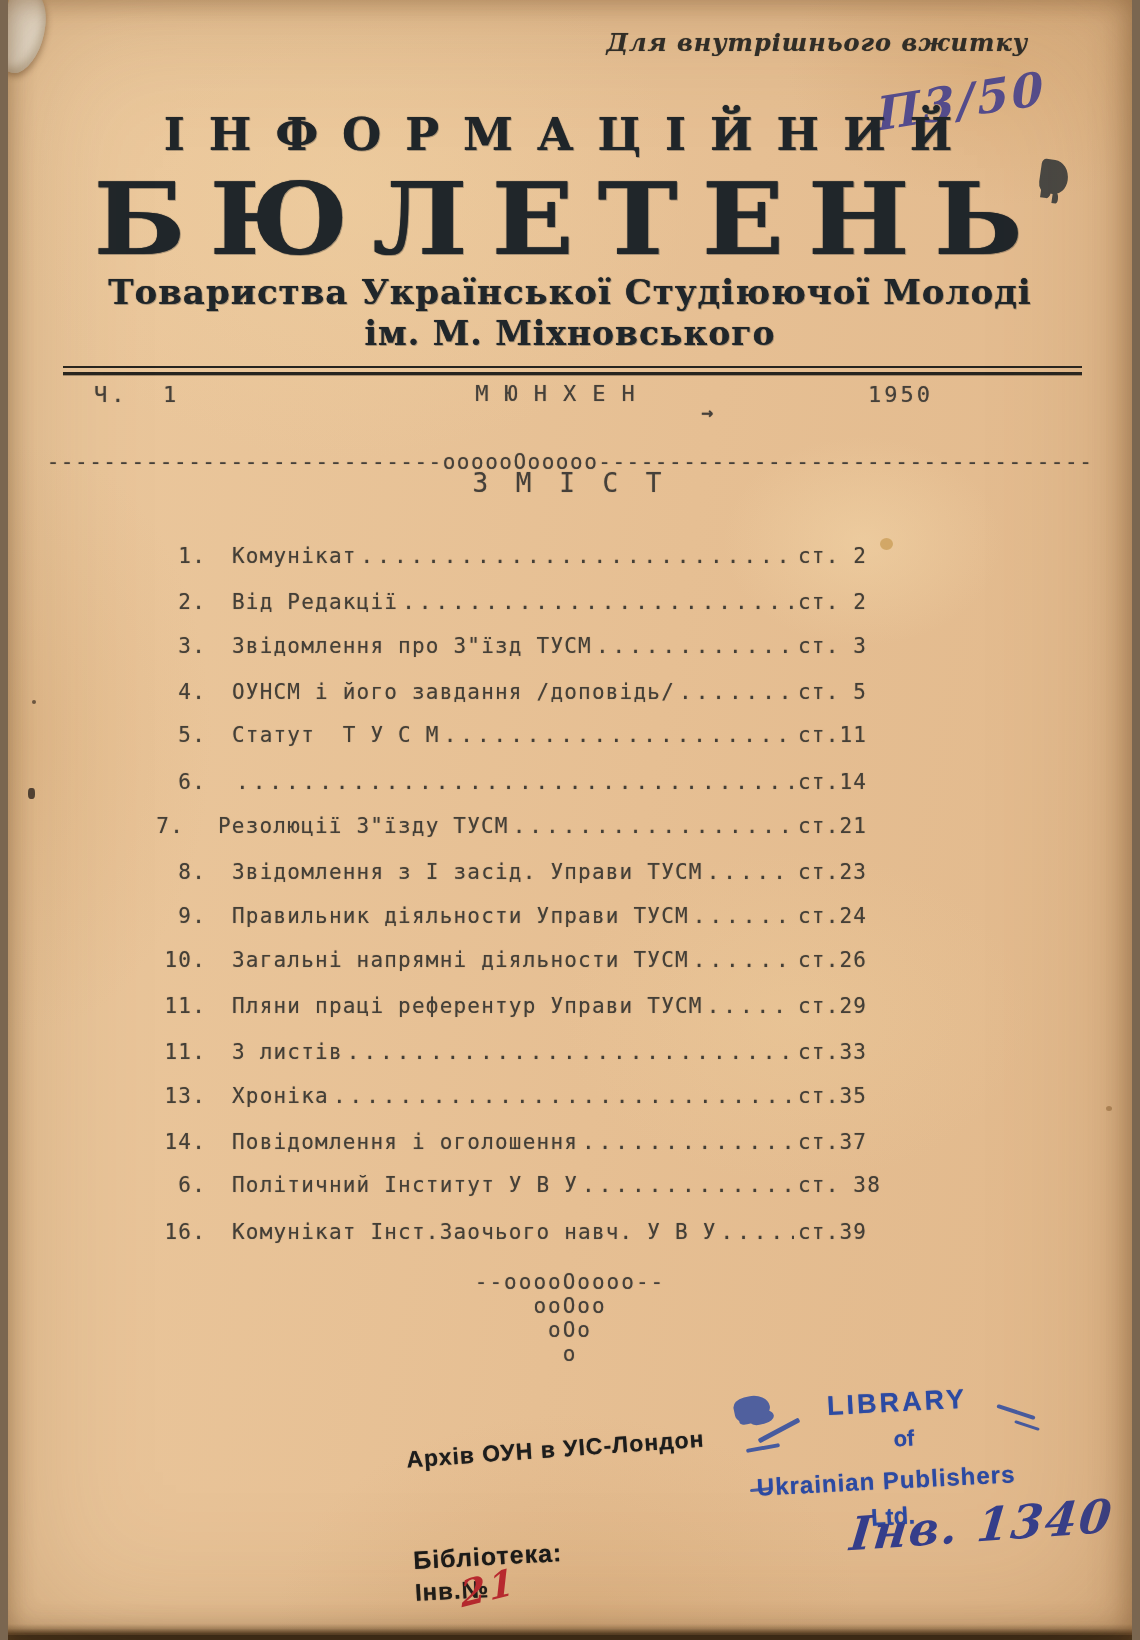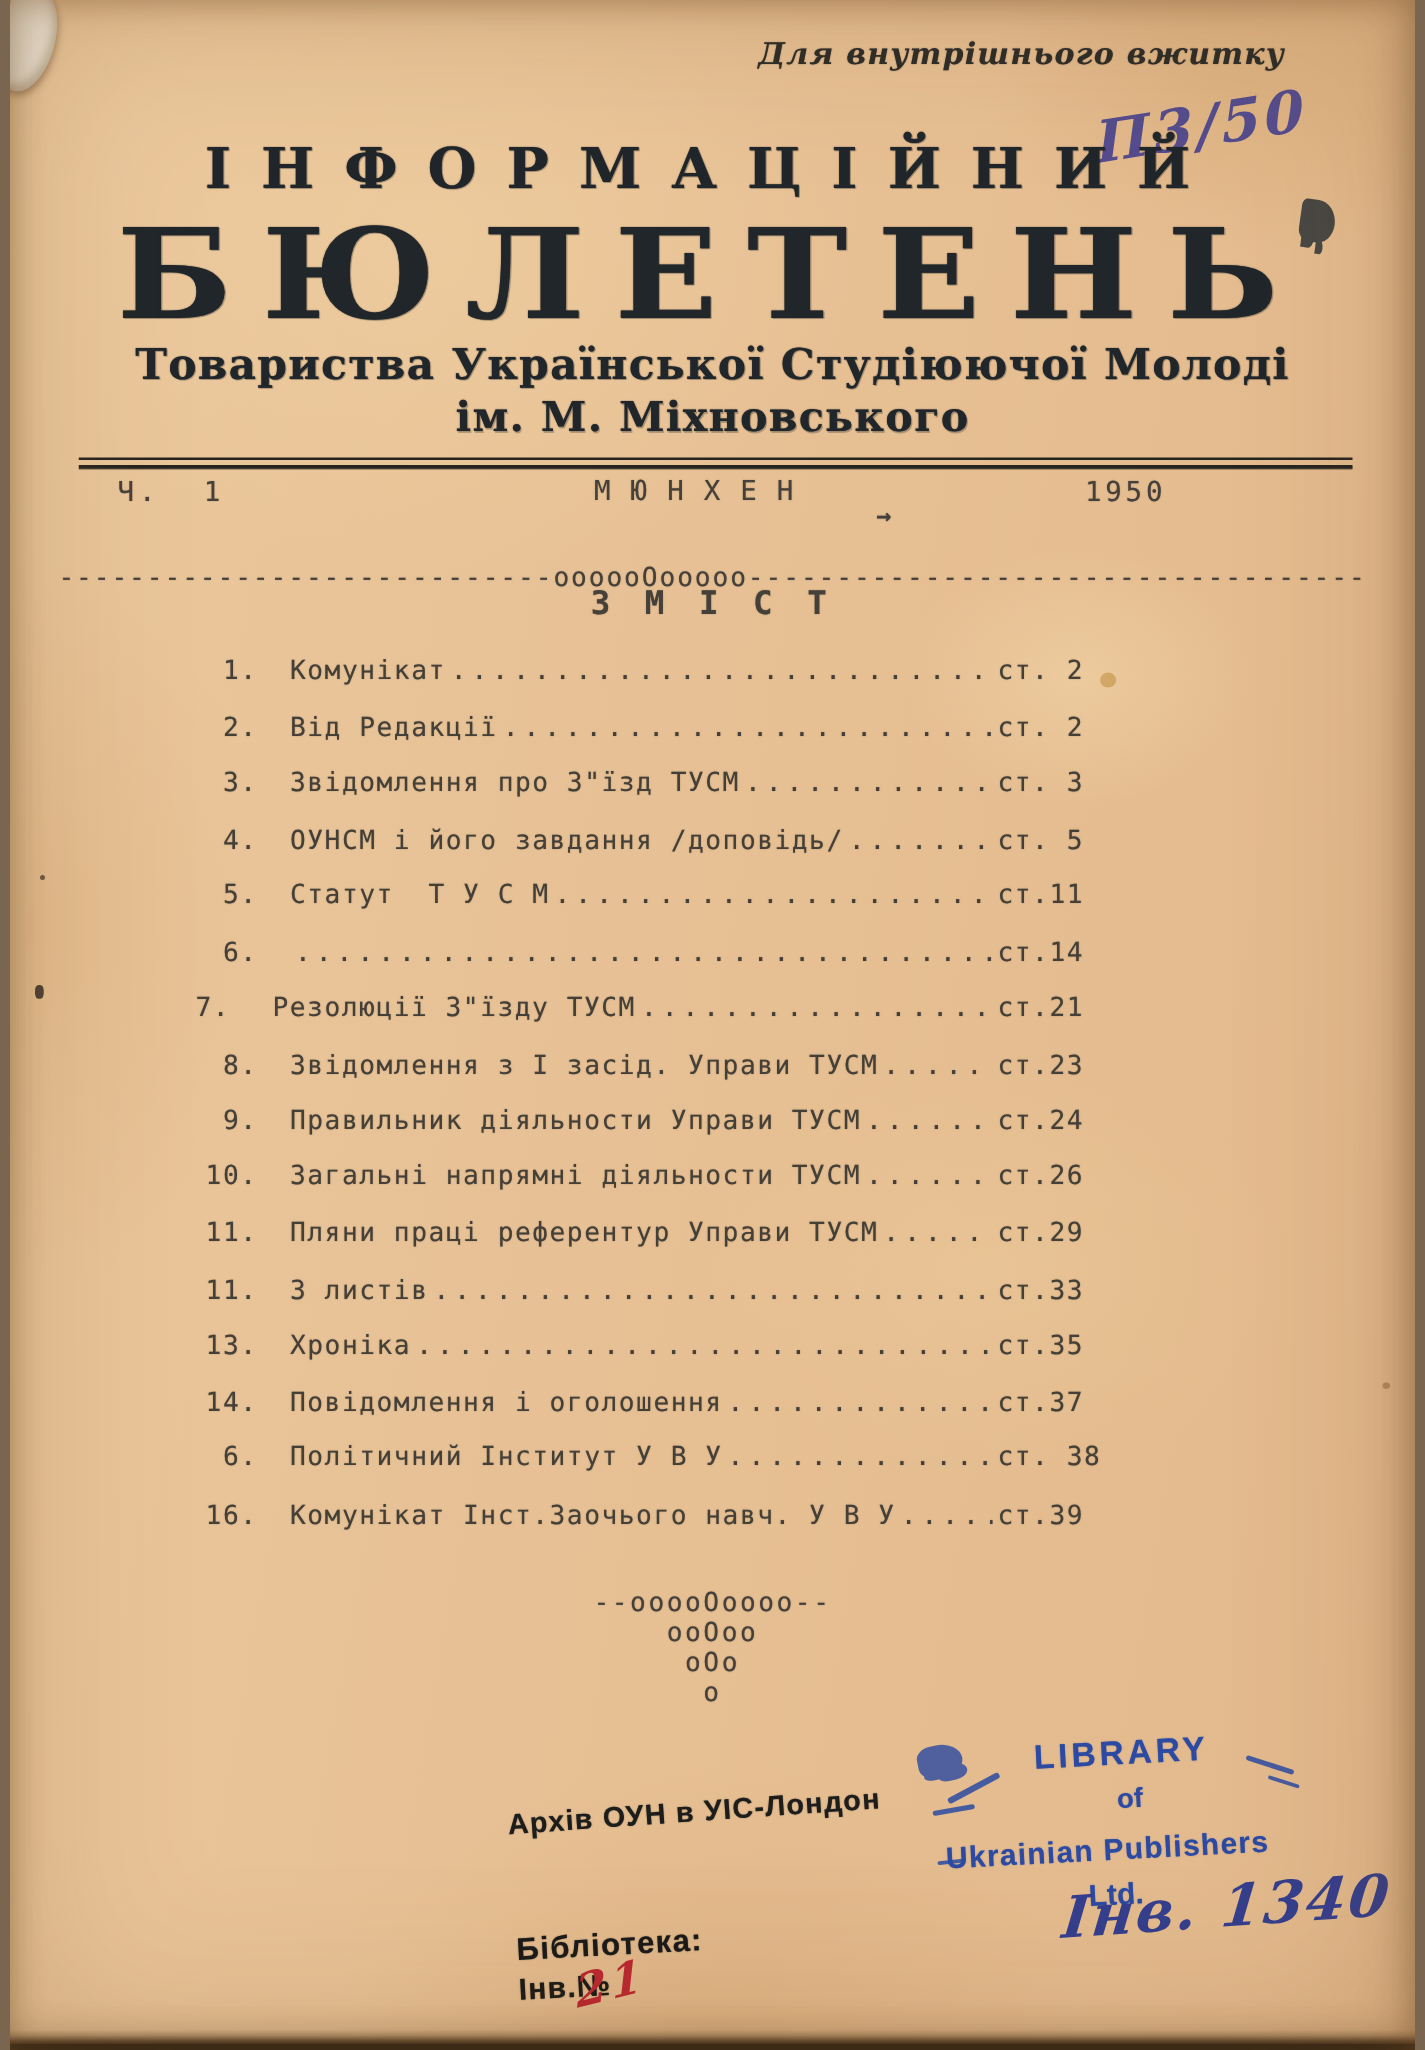--- a/index.html
+++ b/index.html
@@ -53,28 +53,28 @@
   .rule-a{top:366px;height:2px;}
   .rule-b{top:372px;height:3px;box-shadow:0 1px 0 rgba(60,50,40,.4);}
   
   .typed{color:#45403a;text-shadow:0 0 1px rgba(70,62,50,.55);}
   .mast-issue{top:382px;left:86px;font-size:22px;letter-spacing:4px;white-space:pre;}
   .mast-city{top:381px;left:50%;transform:translateX(-54%);font-size:22px;letter-spacing:16px;white-space:pre;}
   .mast-year{top:382px;left:860px;font-size:22px;letter-spacing:3px;}
   .dashline{top:402px;left:0;right:0;text-align:center;font-size:21px;letter-spacing:1.5px;white-space:pre;overflow:hidden;margin-top:48px;}
   .dash-arrow{top:400px;left:693px;font-size:20px;font-weight:bold;}
   
-  .toc-heading{top:468px;left:0;right:0;text-align:center;font-size:26px;letter-spacing:6px;white-space:pre;font-weight:bold;}
+  .toc-heading{top:468px;left:0;right:0;text-align:center;font-size:26px;letter-spacing:6px;white-space:pre;font-weight:normal;}
   .toc-list{top:524px;left:148px;width:732px;}
   .toc-row{display:flex;align-items:baseline;height:28px;margin-bottom:17px;
     font-size:21px;letter-spacing:1.2px;color:#443f37;text-shadow:0 0 1px rgba(70,62,50,.5);}
   .toc-num{width:50px;text-align:right;flex:none;margin-right:26px;}
   .toc-title{flex:none;white-space:pre;}
   .toc-dots{flex:1;overflow:hidden;white-space:nowrap;letter-spacing:4px;margin:0 4px;}
-  .toc-page{flex:none;width:90px;white-space:pre;}
+  .toc-page{flex:none;width:90px;white-space:pre;margin-top:20px;}
   .toc-row:nth-child(7) .toc-num{transform:translateX(-22px);}
   .toc-row:nth-child(7) .toc-title{margin-left:-14px;}
   .toc-row:nth-child(2n){transform:translateY(1px);}
   .toc-row:nth-child(5n){transform:translateY(-1px);}
   
   .pyramid{top:1270px;left:0;right:0;text-align:center;font-size:21px;letter-spacing:2px;line-height:24px;}
   .pyramid div{white-space:pre;}
   
   .stamp-archive{
     top:1436px;left:398px;

